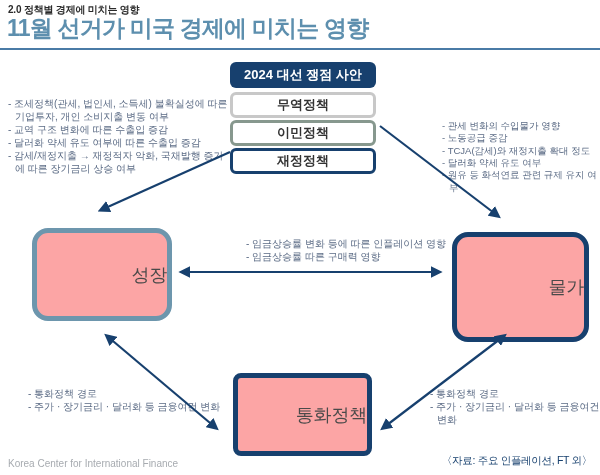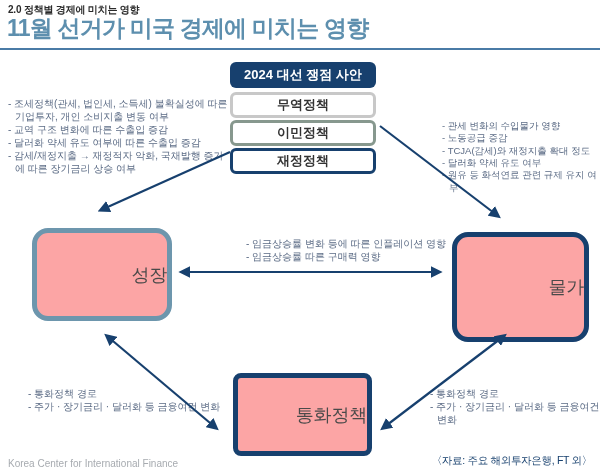--- a/index.html
+++ b/index.html
@@ -116,15 +116,15 @@
       </marker>
     </defs>
     <line x1="230" y1="152" x2="101" y2="210" stroke="#17406e" stroke-width="2.2" marker-end="url(#ah)"></line>
     <line x1="380" y1="126" x2="498" y2="216" stroke="#17406e" stroke-width="2.2" marker-end="url(#ah)"></line>
     <line x1="182" y1="272" x2="439" y2="272" stroke="#17406e" stroke-width="2.2" marker-start="url(#ah)" marker-end="url(#ah)"></line>
     <line x1="107" y1="336" x2="216" y2="428" stroke="#17406e" stroke-width="2.2" marker-start="url(#ah)" marker-end="url(#ah)"></line>
     <line x1="504" y1="336" x2="383" y2="428" stroke="#17406e" stroke-width="2.2" marker-start="url(#ah)" marker-end="url(#ah)"></line>
   </svg>
 
   <div class="footer-left">Korea Center for International Finance</div>
-  <div class="footer-right">〈자료: 주요 해외투자은행, FT 외〉</div>
+  <div class="footer-right">〈자료: 주요 인플레이션, FT 외〉</div>
 
 </div>
 
 </body></html>

